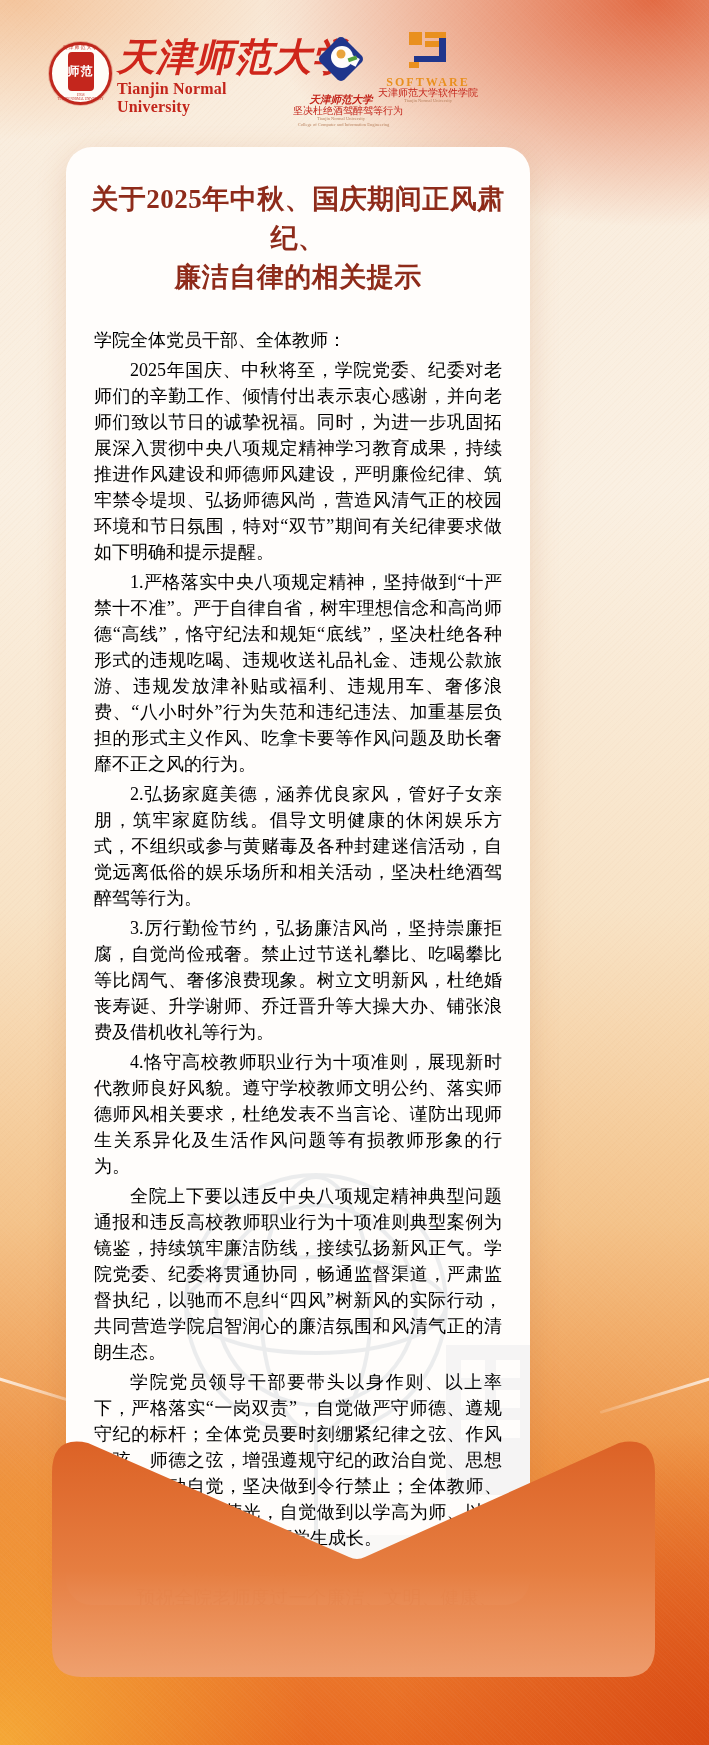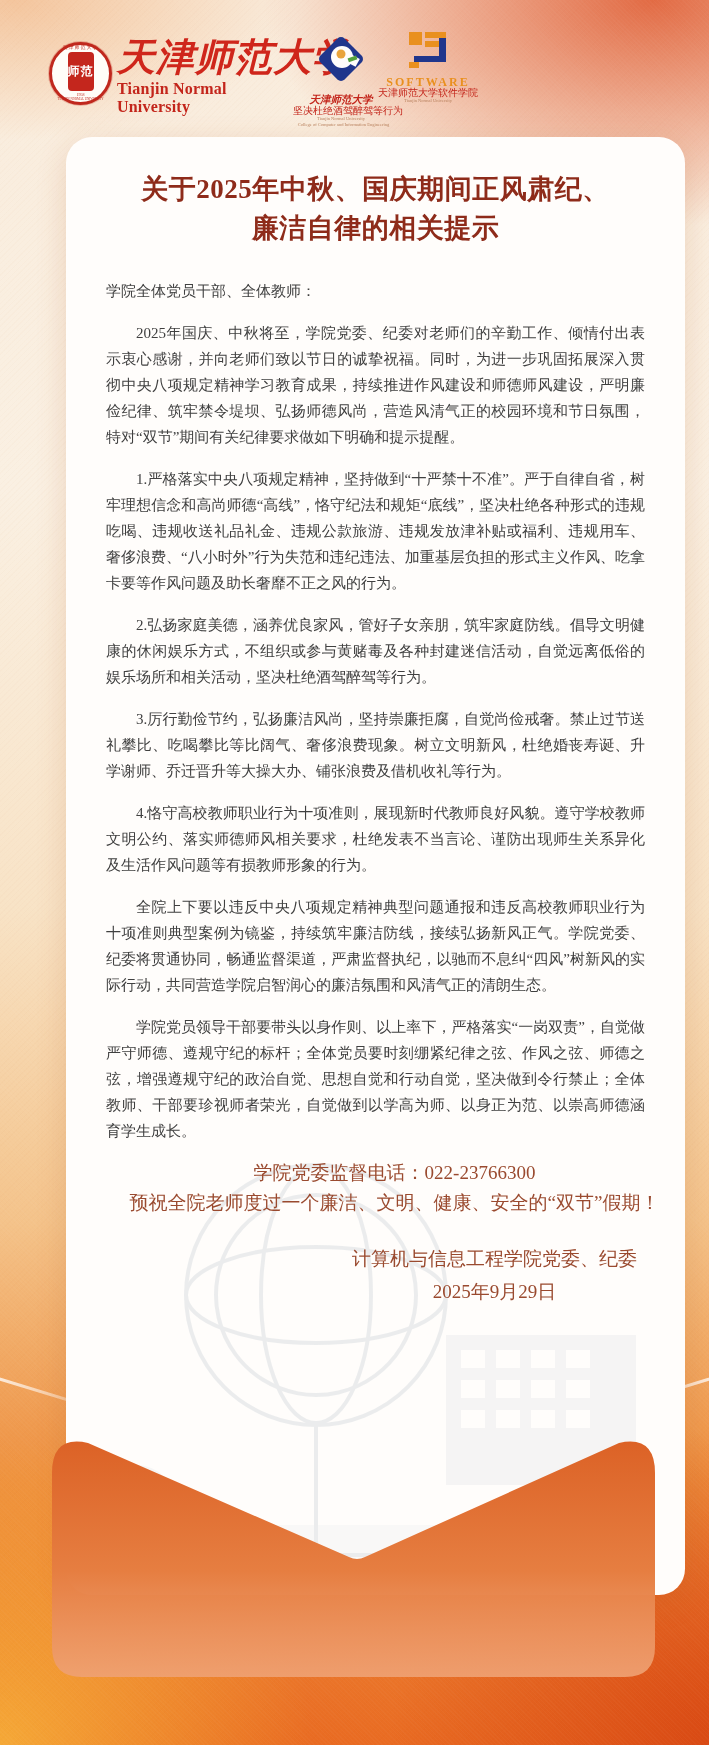--- a/index.html
+++ b/index.html
@@ -43,28 +43,28 @@
   .uni-en{font-size:16px;font-weight:bold;color:#c3251b;line-height:18px;letter-spacing:.2px;margin-top:0;}
   .logo-block{position:absolute;top:30px;text-align:center;}
   .logo-block.cs{left:293px;width:96px;}
   .logo-block.sw{left:366px;width:112px;left:372px;}
   .logo-block .cn1{font-size:10.5px;font-weight:bold;color:#c3251b;line-height:12px;margin-top:2px;font-style:italic;white-space:nowrap;}
   .logo-block .cn2{font-size:10px;color:#c3251b;line-height:10px;white-space:nowrap;}
   .logo-block .en-tiny{font-size:5px;color:#b9825f;line-height:6px;transform:scale(.9);white-space:nowrap;}
   .sw-title{font-size:12px;font-weight:bold;color:#e9901f;letter-spacing:2px;line-height:12px;margin-top:2px;}
 
   
-  .letter{position:absolute;left:66px;top:137px;width:619px;height:1458px;z-index:3;
+  .letter{position:absolute;left:66px;top:147px;width:464px;height:1458px;z-index:3;
           background:#fffdfb;border-radius:26px;overflow:hidden;
           box-shadow:0 8px 30px rgba(175,85,25,.18);}
   .watermark{position:absolute;left:0;bottom:0;width:577px;height:470px;opacity:.13;}
   .letter-inner{position:relative;padding:33px 24px 0 24px;z-index:1;}
   .title{font-size:27px;line-height:39px;font-weight:bold;text-align:center;color:#8e2b1a;
          letter-spacing:.5px;margin:0 0 30px 0;}
-  .body-text p{margin:16px;font-size:15px;line-height:26px;color:#404040;
+  .body-text p{margin:4px;font-size:18px;line-height:26px;color:#000000;
                text-align:justify;text-indent:2em;}
   .body-text p.salutation{text-indent:0;}
   .contacts p{margin:4px 0 0 0;font-size:19px;line-height:26px;color:#9a4a2f;text-indent:2em;text-align:center;}
   .closing{margin-top:4px !important;}
   .sig-block{width:max-content;margin:30px 24px 0 auto;text-align:center;
              font-size:19px;line-height:26px;color:#9a4a2f;}
   .sig-block .sig-line{white-space:nowrap;}
   .sig-block .date-line{margin-top:7px;}
 
   

